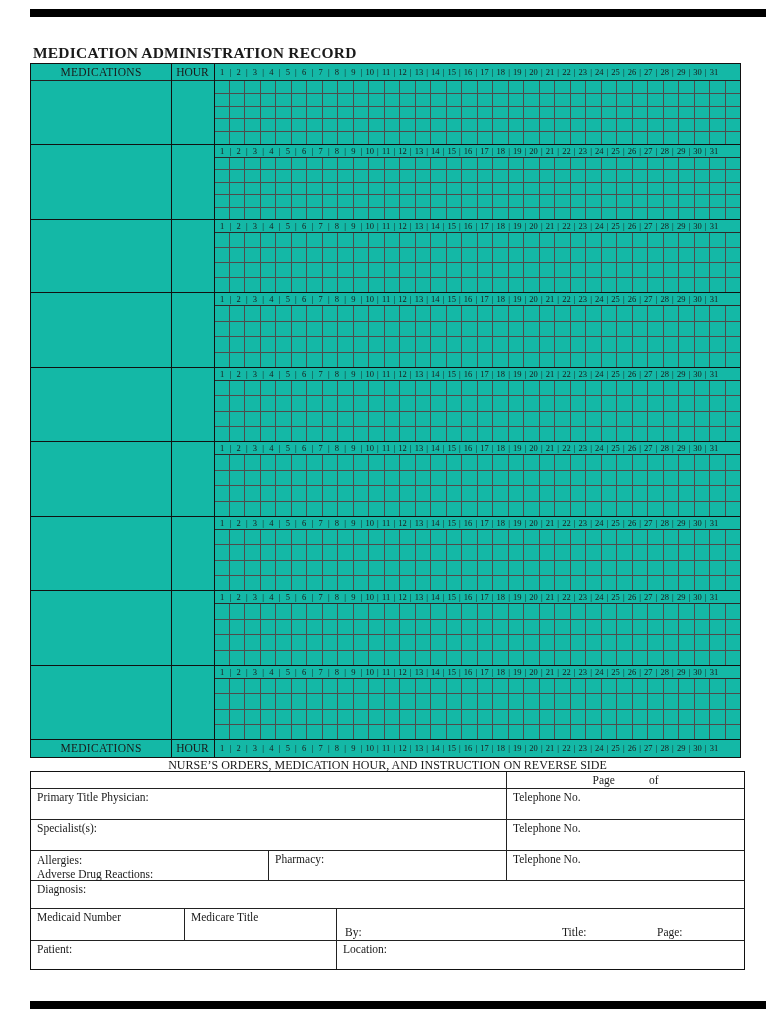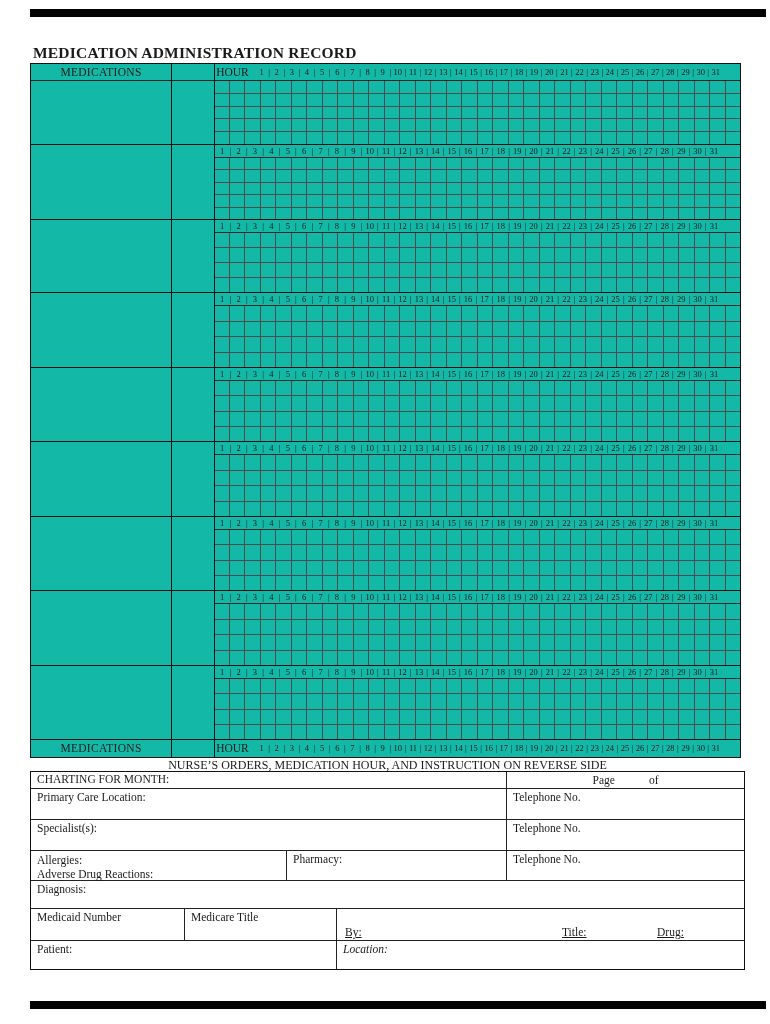--- a/index.html
+++ b/index.html
@@ -23,21 +23,21 @@
     border:1.5px solid #111; box-sizing:border-box; background:#14b8a6;
   }
   .vline { position:absolute; top:0; bottom:0; width:0; border-left:1.5px solid #111; z-index:3; }
   #vline-med { left:140px; }
   #vline-hour { left:183px; }
 
   .header-row, .footer-row { position:relative; width:100%; height:17px; display:flex; box-sizing:border-box; }
   .header-row { border-bottom:1px solid #222; }
   .footer-row { border-top:1.5px solid #111; }
   .col-med { width:140px; display:flex; align-items:center; justify-content:center; font-size:11.5px; letter-spacing:0.3px; }
-  .col-hour { width:43px; display:flex; align-items:center; justify-content:center; font-size:11.5px;padding-left:40px; }
+  .col-hour { width:43px; display:flex; align-items:center; justify-content:center; font-size:11.5px; }
   .col-days { flex:1; position:relative; }
 
   .days-strip { position:absolute; left:0; top:0; height:100%; width:96.6%; display:flex; align-items:center; }
   .day-item { flex:1; text-align:center; font-size:8.5px; line-height:1; white-space:nowrap; }
   .day-sep { flex:0 0 3px; margin:0 -1.5px; text-align:center; font-size:8.5px; line-height:1; }
 
   .block { position:relative; box-sizing:border-box; border-top:1.5px solid #111; }
   .block.first { border-top:none; }
   .block-medcell { position:absolute; left:0; top:0; bottom:0; width:140px; }
   .block-hourcell { position:absolute; left:140px; top:0; bottom:0; width:43px; }
@@ -58,21 +58,21 @@
   .bottom-form {
     position:absolute; left:30px; top:771px; width:715px; height:199px;
     border:1.5px solid #111; box-sizing:border-box; font-size:11.5px; background:#fff;
   }
   .frow { position:relative; box-sizing:border-box; border-bottom:1px solid #222; width:100%; }
   .frow.last { border-bottom:none; }
   .fcell { position:absolute; top:0; bottom:0; box-sizing:border-box; padding:2px 6px; }
   .fcell.bordered { border-left:1px solid #222; }
   .two-line { line-height:14px; }
   .page-cell { display:flex; align-items:center; justify-content:center; gap:34px; }
-  .sub-label { position:absolute; bottom:2px; white-space:nowrap;text-decoration:underline; }
+  .sub-label { position:absolute; bottom:2px; white-space:nowrap; }
 </style>
 </head>
 <body>
 
 <div class="scan-bar" id="bar-top"></div>
 <div class="scan-bar" id="bar-bottom"></div>
 
 <h1 class="page-title">MEDICATION ADMINISTRATION RECORD</h1>
 
 <div class="mar-table">
@@ -2163,53 +2163,50 @@
 
   <div class="vline" id="vline-med"></div>
   <div class="vline" id="vline-hour"></div>
 </div>
 
 <div class="reverse-note">NURSE’S ORDERS, MEDICATION HOUR, AND INSTRUCTION ON REVERSE SIDE</div>
 
 <div class="bottom-form">
 
   <div class="frow" style="height:17px;">
-    <div class="fcell" style="left:0; width:475px; padding-top:1px;">
-      <span>CHARTING FOR MONTH:</span>
-    </div>
     <div class="fcell bordered page-cell" style="left:475px; right:0; padding:0;">
       <span>Page</span>
       <span>of</span>
     </div>
   </div>
 
   <div class="frow" style="height:31px;">
     <div class="fcell" style="left:0; width:475px;">
-      <span>Primary Care Location:</span>
+      <span>Primary Title Physician:</span>
     </div>
     <div class="fcell bordered" style="left:475px; right:0;">
       <span>Telephone No.</span>
     </div>
   </div>
 
   <div class="frow" style="height:31px;">
     <div class="fcell" style="left:0; width:475px;">
       <span>Specialist(s):</span>
     </div>
     <div class="fcell bordered" style="left:475px; right:0;">
       <span>Telephone No.</span>
     </div>
   </div>
 
   <div class="frow" style="height:30px;">
     <div class="fcell two-line" style="left:0; width:237px;">
       <div>Allergies:</div>
       <div>Adverse Drug Reactions:</div>
     </div>
-    <div class="fcell bordered" style="left:255px; width:238px;">
+    <div class="fcell bordered" style="left:237px; width:238px;">
       <span>Pharmacy:</span>
     </div>
     <div class="fcell bordered" style="left:475px; right:0;">
       <span>Telephone No.</span>
     </div>
   </div>
 
   <div class="frow" style="height:28px;">
     <div class="fcell" style="left:0; right:0;">
       <span>Diagnosis:</span>
@@ -2219,25 +2216,25 @@
   <div class="frow" style="height:32px;">
     <div class="fcell" style="left:0; width:153px;">
       <span>Medicaid Number</span>
     </div>
     <div class="fcell bordered" style="left:153px; width:152px;">
       <span>Medicare Title</span>
     </div>
     <div class="fcell bordered" style="left:305px; right:0;">
       <span class="sub-label" style="left:8px;">By:</span>
       <span class="sub-label" style="left:200px;margin-left:25px;">Title:</span>
-      <span class="sub-label" style="left:320px;">Drug:</span>
+      <span class="sub-label" style="left:320px;">Page:</span>
     </div>
   </div>
 
   <div class="frow last" style="height:28px;">
     <div class="fcell" style="left:0; width:305px;">
       <span>Patient:</span>
     </div>
-    <div class="fcell bordered" style="left:305px; right:16px;font-style:italic;">
+    <div class="fcell bordered" style="left:305px; right:16px;">
       <span>Location:</span>
     </div>
   </div>
 </div>
 
 </body></html>

